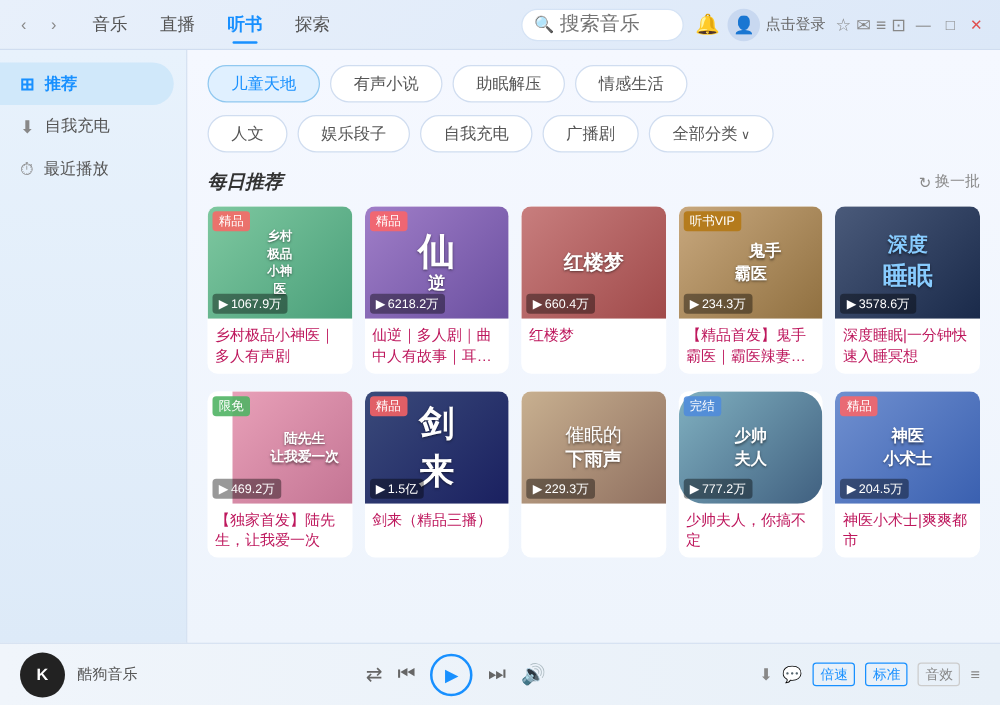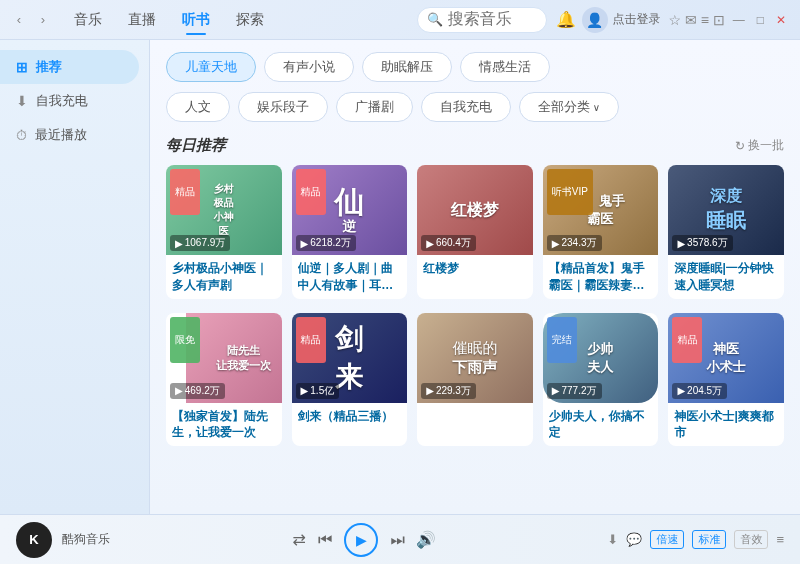--- a/index.html
+++ b/index.html
@@ -244,21 +244,21 @@
       font-size: 22px;
       position: relative;
     }
     .card-badge {
       position: absolute;
       top: 4px;
       left: 4px;
       background: rgba(255,100,100,0.85);
       color: white;
       font-size: 10px;
-      padding: 16px 5px;
+      padding: 1px 5px;
       border-radius: 3px;
       z-index: 2;
     }
     .card-badge.blue { background: rgba(80,140,220,0.9); }
     .card-badge.vip { background: rgba(180,120,20,0.9); }
     .card-badge.free { background: rgba(80,180,100,0.9); }
     .card-play-count {
       position: absolute;
       bottom: 4px;
       left: 4px;
@@ -269,25 +269,24 @@
       border-radius: 3px;
       display: flex;
       align-items: center;
       gap: 2px;
     }
     .card-info {
       padding: 5px 6px;
     }
     .card-title {
       font-size: 12px;
-      color: #0369a1;
+      color: #be185d;
       line-height: 1.4;
       overflow: hidden;
       display: -webkit-box;
-      font-weight: bold;
       -webkit-line-clamp: 2;
       -webkit-box-orient: vertical;
     }
 
     
     .player-bar {
       height: 50px;
       background: linear-gradient(90deg, #f0f5fb 0%, #e8f0f8 100%);
       border-top: 1px solid #d0ddf0;
       display: flex;
@@ -448,22 +447,22 @@
     <div class="category-tabs">
       <div class="cat-tab active">儿童天地</div>
       <div class="cat-tab">有声小说</div>
       <div class="cat-tab">助眠解压</div>
       <div class="cat-tab">情感生活</div>
     </div>
 
     <div class="category-tabs" style="margin-top:-4px;">
       <div class="cat-tab">人文</div>
       <div class="cat-tab">娱乐段子</div>
+      <div class="cat-tab">自我充电</div>
       <div class="cat-tab">广播剧</div>
-      <div class="cat-tab">自我充电</div>
       <div class="cat-tab has-arrow">全部分类</div>
     </div>
 
     <div class="section-header">
       <span class="section-title">每日推荐</span>
       <div class="refresh-btn">
         <span>↻</span>
         <span>换一批</span>
       </div>
     </div>

